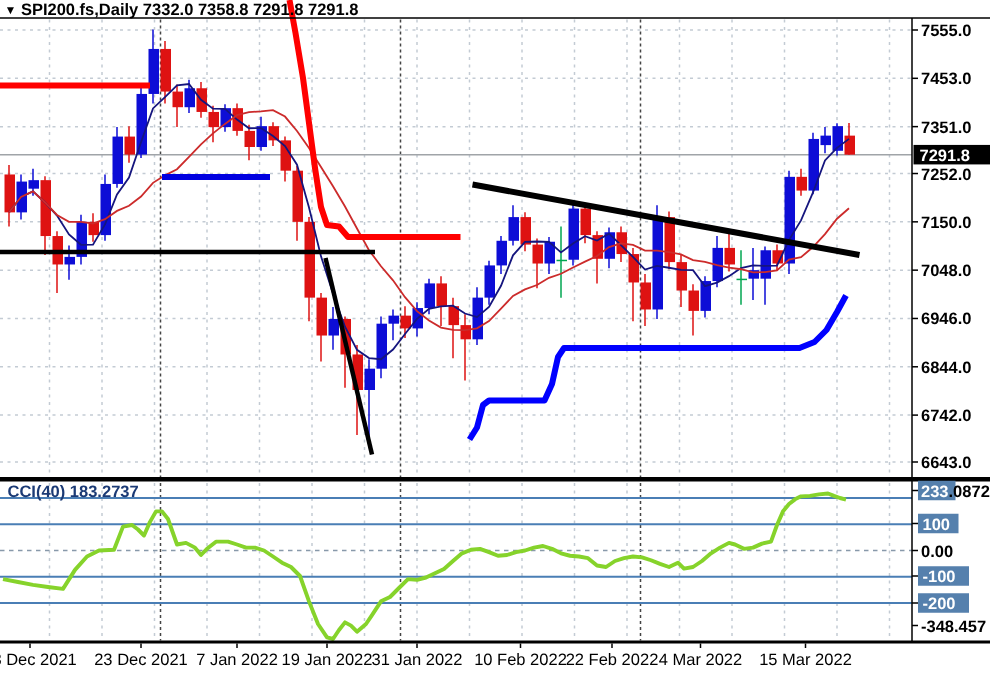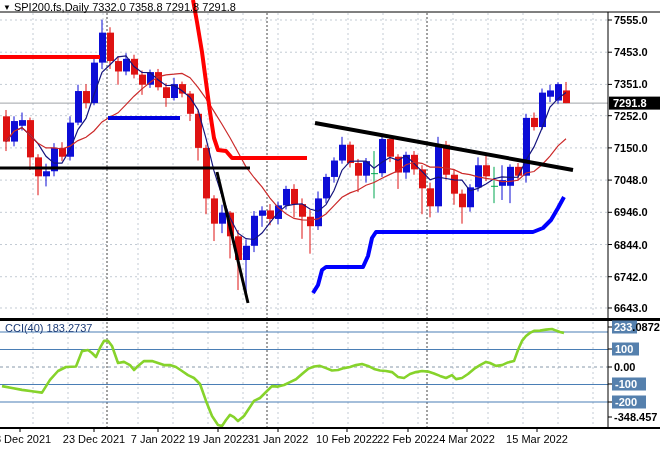--- a/index.html
+++ b/index.html
@@ -1,22 +1,22 @@
 <!DOCTYPE html>
 <html><head>
 <meta charset="utf-8">
 <style>
   html,body{margin:0;padding:0;background:#fff;}
   #win{position:relative;width:660px;height:450px;background:#fff;overflow:hidden;
        font-family:"Liberation Sans",sans-serif;}
   #chart-svg{position:absolute;left:0;top:0;}
   .hud{position:absolute;z-index:5;white-space:nowrap;}
-  #title{left:3px;top:1px;font-size:11px;font-weight:400;color:#000;}
+  #title{left:3px;top:1px;font-size:11px;font-weight:700;color:#000;}
   #title .tri{font-size:8px;vertical-align:1px;margin-right:3px;}
-  #cci-label{left:5px;top:322px;font-size:11px;font-weight:400;color:#1b3a75;}
+  #cci-label{left:5px;top:322px;font-size:11px;font-weight:700;color:#1b3a75;}
   text{font-family:"Liberation Sans",sans-serif;}
   .axnum{font-size:11px;font-weight:700;fill:#000;}
   .axdate{font-size:11px;font-weight:400;fill:#000;}
   .boxtxt{font-size:11px;font-weight:700;fill:#fff;}
 </style>
 </head>
 <body>
 
 <div id="win">
   <div id="title" class="hud"><span class="tri">▼</span><span>SPI200.fs,Daily  7332.0 7358.8 7291.8 7291.8</span></div>

